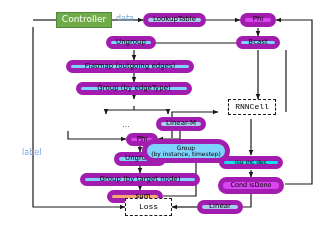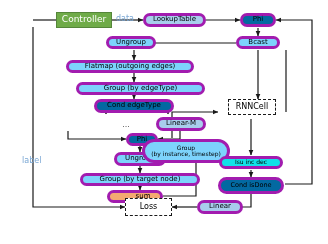--- a/index.html
+++ b/index.html
@@ -3,25 +3,25 @@
 <meta charset="utf-8">
 <style>
   html,body{margin:0;padding:0;background:#ffffff;}
   body{width:328px;height:244px;overflow:hidden;
        font-family:"DejaVu Sans",sans-serif;}
   #canvas{position:relative;width:328px;height:244px;}
   svg.edges{position:absolute;left:0;top:0;width:328px;height:244px;}
   .node{position:absolute;box-sizing:border-box;display:flex;align-items:center;
         justify-content:center;text-align:center;white-space:nowrap;
         color:#000;line-height:1.05;}
-  .pill{border:3px solid #a21caf;border-radius:999px;}
+  .pill{border:5px solid #a21caf;border-radius:999px;}
   .rect{border:1px solid #2b2b2b;}
-  .dashed{border:1px dashed #1a1a1a;background:#ffffff;}
+  .dashed{border:1px dashed #1a1a1a;background:#ffffff;font-family:Liberation Mono, monospace;}
   .blue{background:#a8cdec;}
-  .orange{background:#0369a1;}
+  .orange{background:#d946ef;}
   .grey{background:#7dd3fc;}
   .salmon{background:#f4a971;padding-left:16px;}
   .cyan{background:#11e2e8;}
   .green{background:#6fab48;color:#ffffff;border:1px solid #55863a;}
   .lbl{position:absolute;color:#7aa7d4;white-space:nowrap;}
   .two-line{flex-direction:column;line-height:1.0;}
 </style>
 </head>
 <body>
 
@@ -88,37 +88,36 @@
 
       <path d="M33,20 L56,20"></path>
 
       <path d="M286,50 L286,112"></path>
 
       <path d="M33,207 L33,207"></path>
     </g>
   </svg>
 
   <div class="lbl" style="left:116px;top:14px;font-size:8px;">data</div>
-  <div class="lbl" style="left:22px;top:156px;font-size:8px;text-align:right;">label</div>
+  <div class="lbl" style="left:22px;top:148px;font-size:8px;text-align:right;">label</div>
 
   <div class="node rect green" style="left:56px;top:12px;width:56px;height:16px;font-size:9px;">Controller</div>
 
   <div class="node pill blue" style="left:143px;top:13px;width:63px;height:14px;font-size:7px;">LookupTable</div>
 
   <div class="node pill orange" style="left:240px;top:13px;width:36px;height:14px;font-size:7px;">Phi</div>
 
   <div class="node pill grey" style="left:236px;top:36px;width:44px;height:13px;font-size:7px;">Bcast</div>
 
   <div class="node pill grey" style="left:106px;top:36px;width:50px;height:13px;font-size:7px;">Ungroup</div>
 
   <div class="node pill grey" style="left:66px;top:60px;width:128px;height:13px;font-size:7px;">Flatmap (outgoing edges)</div>
 
-  <div class="node pill grey" style="left:76px;top:82px;width:129px;height:13px;font-size:7px;">Group (by edgeType)</div>
+  <div class="node pill grey" style="left:76px;top:82px;width:116px;height:13px;font-size:7px;">Group (by edgeType)</div>
 
-  <div class="node pill orange" style="left:94px;top:99px;width:80px;height:14px;font-size:7px;">Cond edgeType</div>
 
 
   <div class="node" style="left:114px;top:118px;width:24px;height:14px;font-size:8px;color:#555;">...</div>
 
   <div class="node pill blue" style="left:156px;top:117px;width:50px;height:14px;font-size:7px;">Linear-M</div>
 
   <div class="node pill orange" style="left:126px;top:133px;width:32px;height:13px;font-size:7px;">Phi</div>
 
   <div class="node pill grey" style="left:114px;top:152px;width:52px;height:14px;font-size:7px;">Ungroup</div>
 

